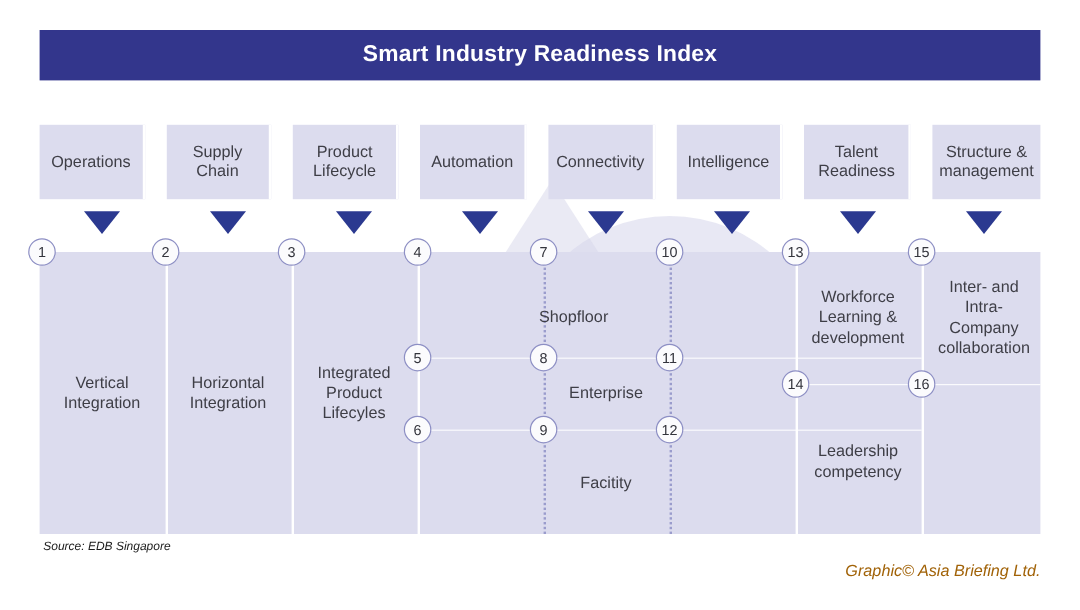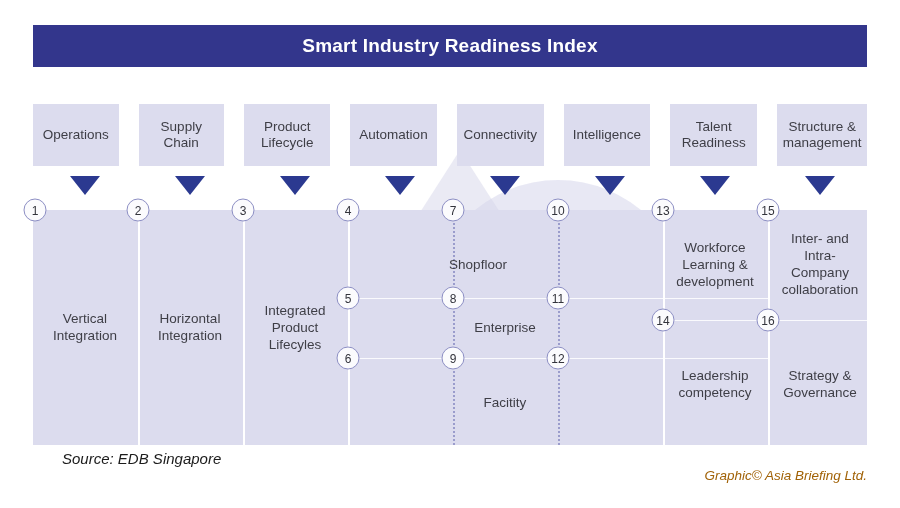--- a/index.html
+++ b/index.html
@@ -160,24 +160,23 @@
     transform: translate(-50%, -50%);
     z-index: 7;
   }
 
   
   .source {
     position: absolute;
     left: 36px; top: 450px;
     font-family: "Liberation Sans", sans-serif;
     font-style: italic;
-    font-size: 15px;
+    font-size: 10px;
     color: #1b1b1b;
     z-index: 5;
-    margin-left: 26px;
   }
   .credit {
     position: absolute;
     right: 33px; top: 468px;
     font-family: "Liberation Sans", sans-serif;
     font-style: italic;
     font-size: 13.5px;
     color: #a16207;
     z-index: 5;
   }
@@ -233,21 +232,20 @@
       <div class="row-div" style="left: 630px; top: 110px; width: 204px;"></div>
       <div class="cell-label" style="left: 52px; top: 118px;">Vertical<br>Integration</div>
       <div class="cell-label" style="left: 157px; top: 118px;">Horizontal<br>Integration</div>
       <div class="cell-label" style="left: 262px; top: 118px;">Integrated<br>Product<br>Lifecyles</div>
       <div class="cell-label" style="left: 445px; top: 43px; margin-top: 12px;">Shopfloor</div>
       <div class="cell-label" style="left: 472px; top: 118px;">Enterprise</div>
       <div class="cell-label" style="left: 472px; top: 193px;">Facitity</div>
       <div class="cell-label" style="left: 682px; top: 55px;">Workforce<br>Learning &amp;<br>development</div>
       <div class="cell-label" style="left: 787px; top: 55px;">Inter- and<br>Intra-<br>Company<br>collaboration</div>
       <div class="cell-label" style="left: 682px; top: 175px;">Leadership<br>competency</div>
-      <div class="cell-label" style="left: 787px; top: 175px;">Strategy &amp;<br>Governance</div>
       <div class="num" style="left: 2px; top: 0px;">1</div>
       <div class="num" style="left: 105px; top: 0px;">2</div>
       <div class="num" style="left: 210px; top: 0px;">3</div>
       <div class="num" style="left: 315px; top: 0px;">4</div>
       <div class="num" style="left: 420px; top: 0px;">7</div>
       <div class="num" style="left: 525px; top: 0px;">10</div>
       <div class="num" style="left: 630px; top: 0px;">13</div>
       <div class="num" style="left: 735px; top: 0px;">15</div>
       <div class="num" style="left: 315px; top: 88px;">5</div>
       <div class="num" style="left: 420px; top: 88px;">8</div>

